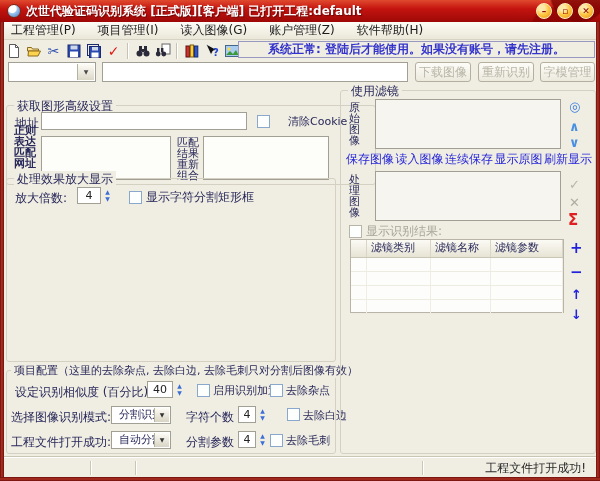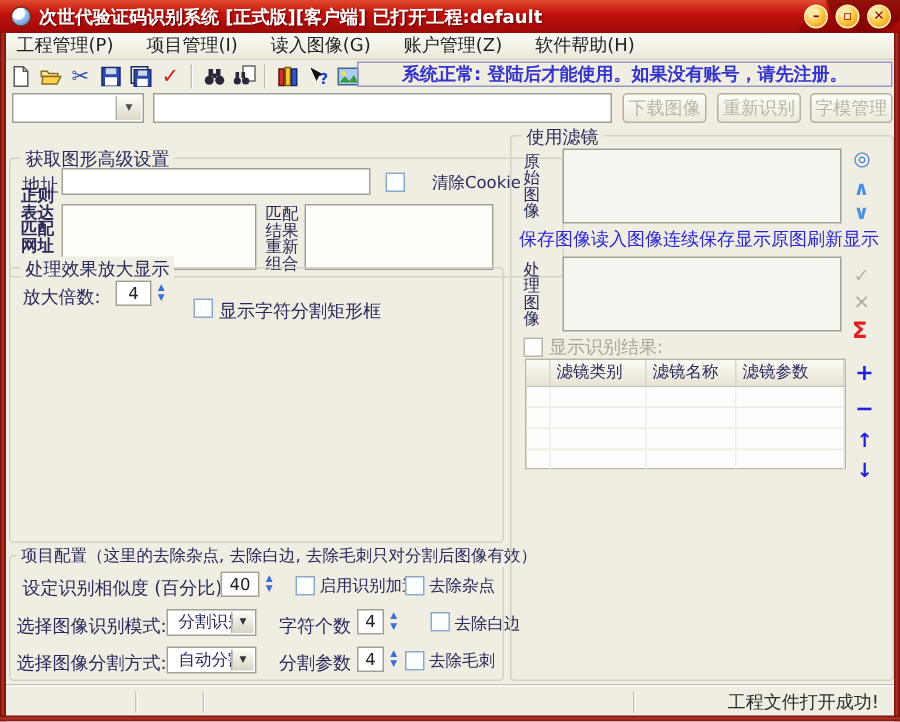--- a/index.html
+++ b/index.html
@@ -217,21 +217,21 @@
   </div>
 
   <div id="g-zoom" class="abs group">
     <div class="gtitle">处理效果放大显示</div>
     <div class="abs lbl" style="left:8px;top:11px;">放大倍数:</div>
     <div class="abs spinbox" style="left:70px;top:8px;width:24px;height:17px;line-height:15px;">4</div>
     <div class="abs spinarr" style="left:95px;top:8px;height:17px;">
       <span>▲</span>
       <span>▼</span>
     </div>
-    <div class="abs" style="left:122px;top:20px;display:flex;align-items:flex-start;gap:4px;">
+    <div class="abs" style="left:122px;top:10px;display:flex;align-items:center;gap:4px;">
       <span class="cb"></span>
       <span class="lbl">显示字符分割矩形框</span>
     </div>
   </div>
 
   <div id="g-project" class="abs group">
     <div class="gtitle">项目配置（这里的去除杂点, 去除白边, 去除毛刺只对分割后图像有效）</div>
 
     <div class="abs lbl" style="left:8px;top:13px;">设定识别相似度 (百分比):</div>
     <div class="abs spinbox" style="left:140px;top:10px;width:26px;height:17px;line-height:15px;">40</div>
@@ -257,21 +257,21 @@
     <div class="abs spinbox" style="left:231px;top:35px;width:18px;height:17px;line-height:15px;">4</div>
     <div class="abs spinarr" style="left:250px;top:35px;height:17px;">
       <span>▲</span>
       <span>▼</span>
     </div>
     <div class="abs" style="left:263px;top:37px;display:flex;gap:3px;padding-left:17px;">
       <span class="cb"></span>
       <span class="lbl" style="font-size:11px;">去除白边</span>
     </div>
 
-    <div class="abs lbl" style="left:4px;top:63px;">选择图像分割方式:</div>
+    <div class="abs lbl" style="left:4px;top:63px;">工程文件打开成功:</div>
     <div class="abs field" style="left:104px;top:60px;width:60px;height:18px;font-size:11px;color:#28285a;line-height:16px;text-align:center;">
       <span>自动分割</span>
       <div class="ddbtn">▼</div>
     </div>
     <div class="abs lbl" style="left:179px;top:63px;">分割参数</div>
     <div class="abs spinbox" style="left:231px;top:60px;width:18px;height:17px;line-height:15px;">4</div>
     <div class="abs spinarr" style="left:250px;top:60px;height:17px;">
       <span>▲</span>
       <span>▼</span>
     </div>
@@ -286,21 +286,21 @@
 
     <div class="abs vlbl" style="left:8px;top:11px;">原
 始
 图
 像</div>
     <div class="abs ta" style="left:34px;top:8px;width:186px;height:50px;background:#f6f5f0;"></div>
     <div class="abs sideicon" style="left:228px;top:8px;color:#3a7edf;font-size:13px;">◎</div>
     <div class="abs sideicon" style="left:228px;top:28px;color:#4a90e2;font-size:13px;">∧</div>
     <div class="abs sideicon" style="left:228px;top:44px;color:#4a90e2;font-size:13px;">∨</div>
 
-    <div class="abs" style="left:5px;top:60px;width:246px;display:flex;justify-content:flex-start;">
+    <div class="abs" style="left:5px;top:60px;width:246px;display:flex;justify-content:space-between;">
       <span class="link">保存图像</span>
       <span class="link">读入图像</span>
       <span class="link">连续保存</span>
       <span class="link">显示原图</span>
       <span class="link">刷新显示</span>
     </div>
 
     <div class="abs vlbl" style="left:8px;top:83px;">处
 理
 图

